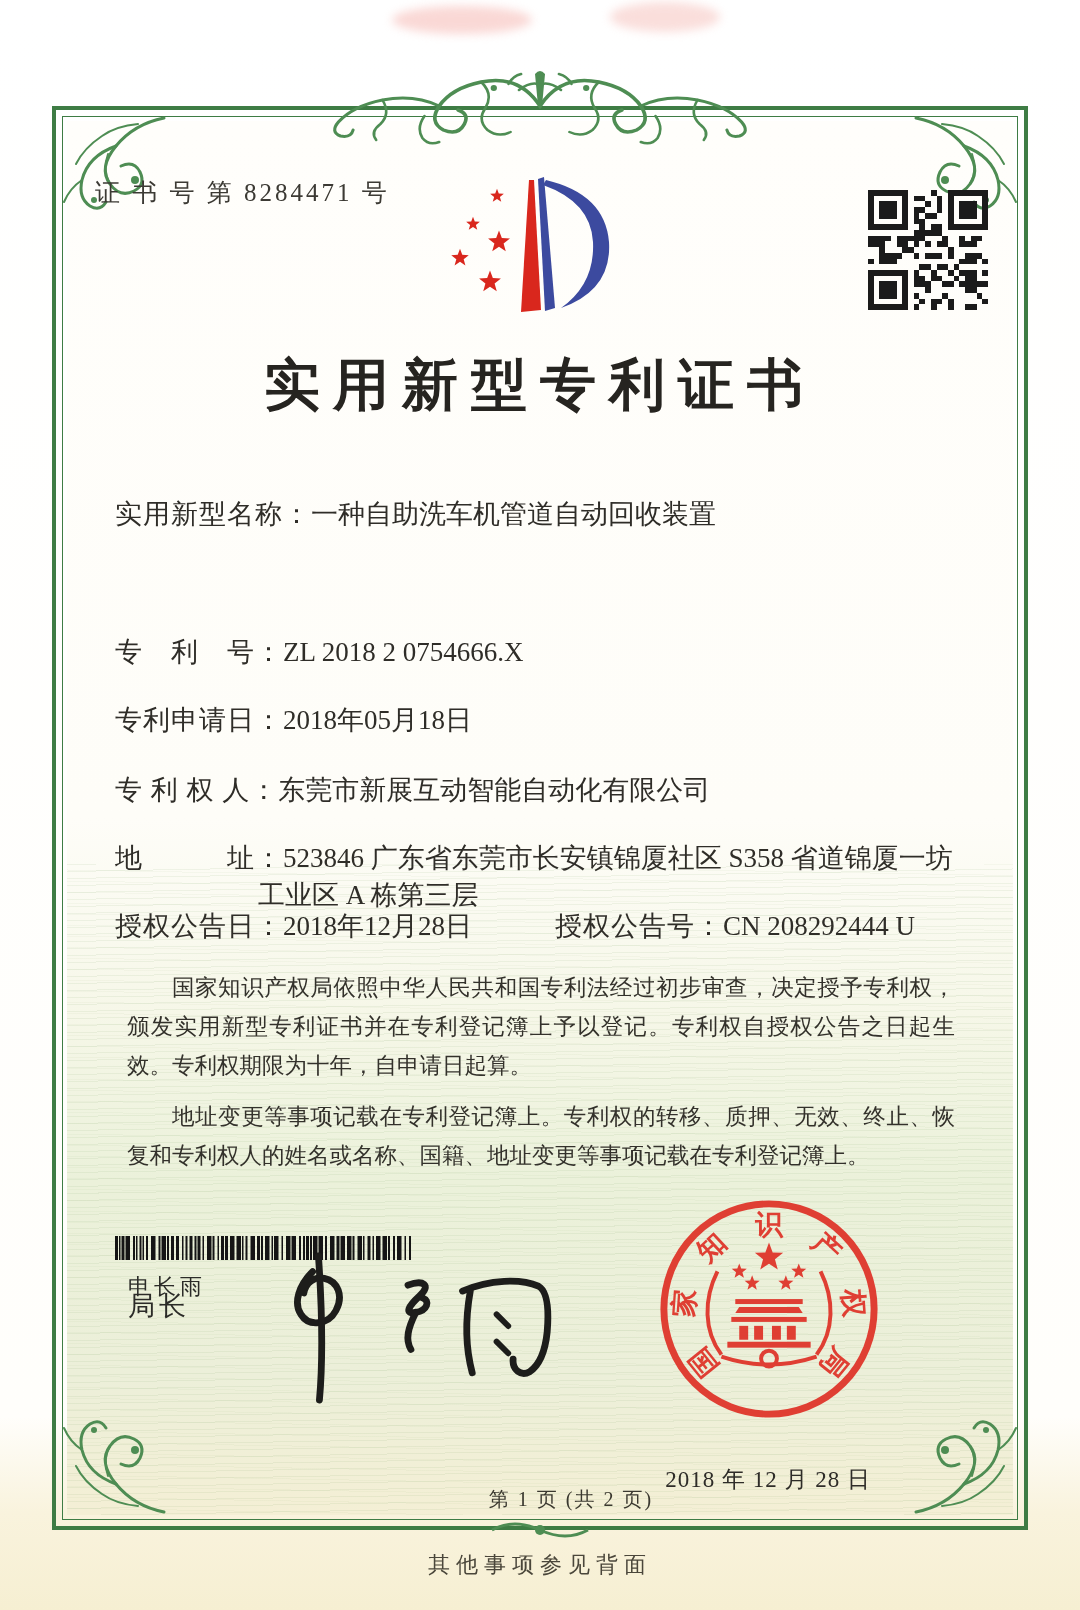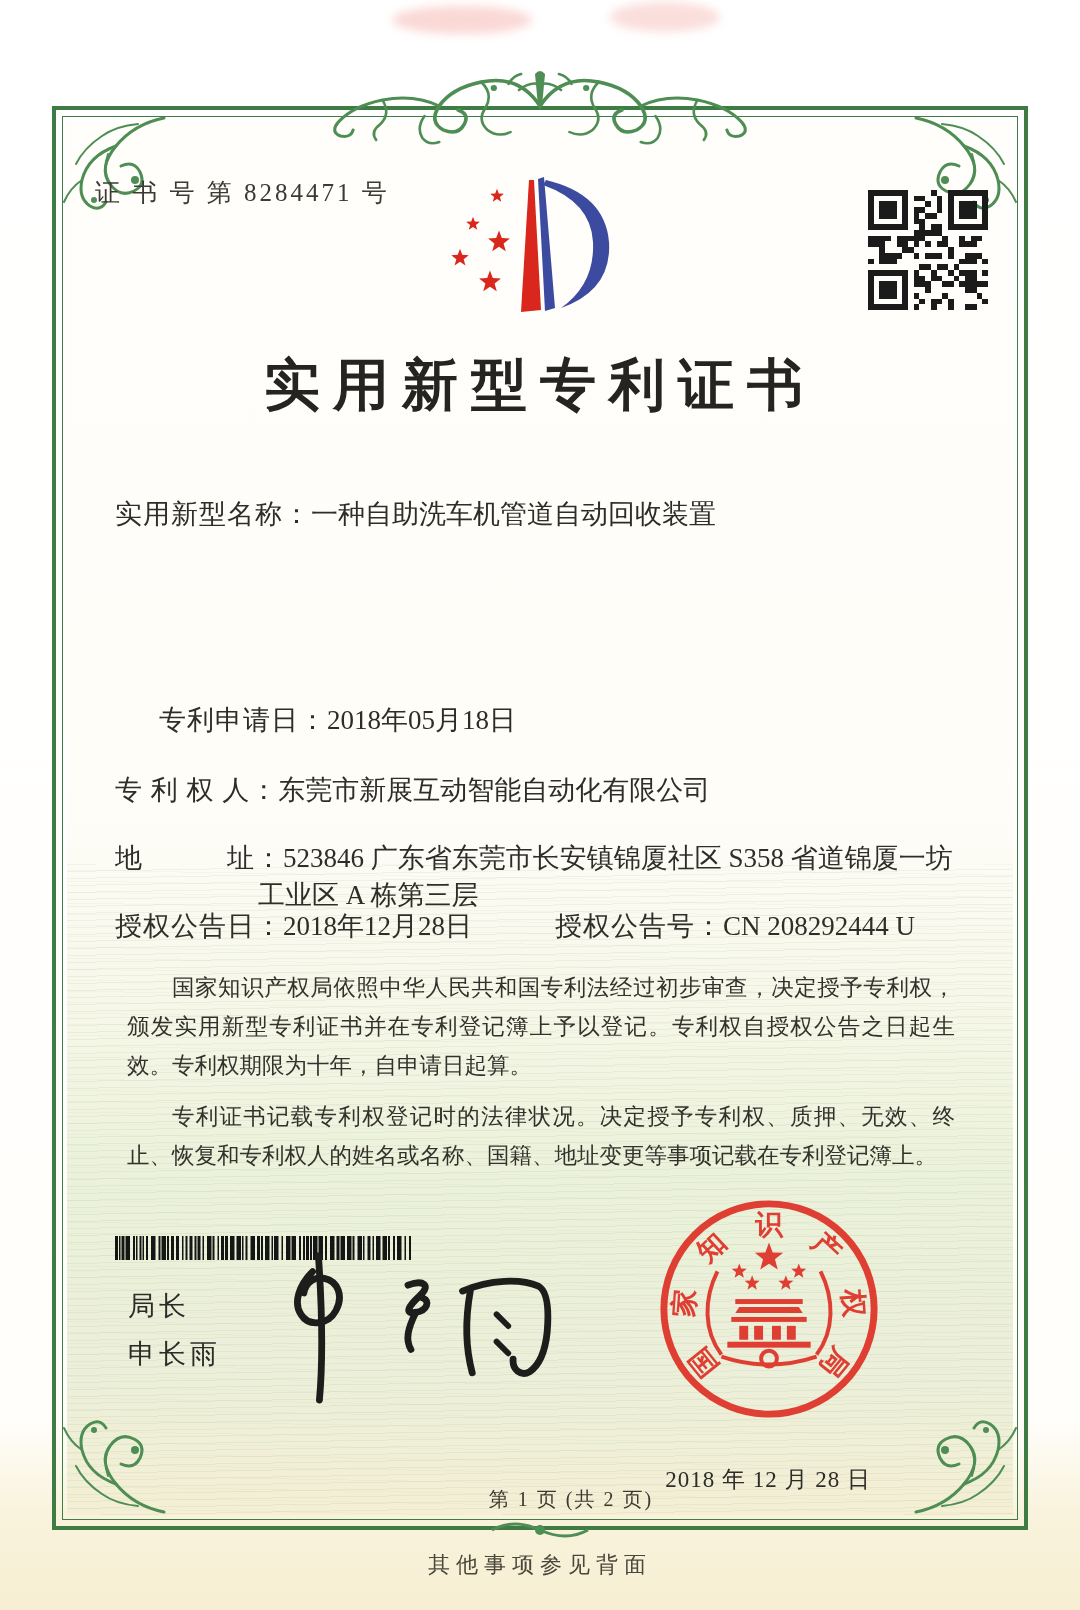--- a/index.html
+++ b/index.html
@@ -39,33 +39,33 @@
   .content{position:absolute;left:0;top:0;width:100%;height:100%;text-decoration:underline;}
   .cert-no{position:absolute;left:95px;top:176px;font-size:25px;letter-spacing:3px;color:#3c3a34;}
   .logo{position:absolute;left:433px;top:170px;width:200px;height:160px;}
   .qr{position:absolute;left:868px;top:190px;width:120px;height:120px;}
   .title{
     position:absolute;left:0;top:348px;width:100%;text-align:center;
     font-size:56px;font-weight:bold;letter-spacing:13px;color:#262420;
   }
   .field{position:absolute;left:115px;font-size:27px;color:#2f2d28;white-space:nowrap;}
   .field .lbl{letter-spacing:1px;}
-  .f1{top:496px;} .f2{top:564px;} .f3{top:634px;} .f4{top:702px;margin-left:44px;} .f5{top:772px;}
+  .f1{top:496px;} .f2{top:564px;} .f3{top:634px;} .f4{top:702px;} .f5{top:772px;}
   .f6{top:840px;line-height:37px;white-space:normal;width:840px;}
   .f6 .cont{padding-left:143px;}
   .f7{top:908px;width:860px;}
   .f7 .right{position:absolute;left:440px;top:0;}
   .body-text{
     position:absolute;left:115px;top:956px;width:852px;
     font-size:22.5px;line-height:39px;text-align:justify;color:#33312b;
   }
   .body-text p{margin:12px;text-indent:2em;}
   .barcode{position:absolute;left:115px;top:1236px;width:302px;height:24px;}
   .sig-title{position:absolute;left:128px;top:1288px;font-size:27px;font-family:"Liberation Sans","DejaVu Sans",sans-serif;color:#2b2b28;letter-spacing:4px;}
-  .sig-name{position:absolute;left:128px;top:1336px;font-size:27px;font-family:"Liberation Sans","DejaVu Sans",sans-serif;color:#2b2b28;letter-spacing:4px;}
+  .sig-name{position:absolute;left:128px;top:1272px;font-size:22px;font-family:"Liberation Sans","DejaVu Sans",sans-serif;color:#2b2b28;letter-spacing:4px;}
   .signature{position:absolute;left:262px;top:1246px;width:292px;height:164px;}
   .seal{position:absolute;left:650px;top:1190px;width:238px;height:238px;mix-blend-mode:multiply;opacity:.95;}
   .seal-date{position:absolute;left:638px;top:1464px;width:260px;text-align:center;font-size:23px;color:#2e2c28;letter-spacing:1px;}
   .page-num{position:absolute;left:0;top:1486px;width:100%;text-align:center;font-size:20px;color:#3a382f;letter-spacing:2px;padding-left:31px;}
   .back-note{position:absolute;left:0;top:1550px;width:100%;text-align:center;font-size:22px;color:#4a463a;letter-spacing:6px;}
   .watermark{
     position:absolute;left:78px;top:588px;width:926px;height:160px;
     font-family:"Liberation Sans","DejaVu Sans",sans-serif;
     font-weight:bold;font-size:152px;line-height:160px;letter-spacing:2px;
     color:var(--watermark-pink,#f5b0aa);opacity:.62;white-space:nowrap;z-index:0;
@@ -276,34 +276,35 @@
         <rect x="2" y="2" width="3" height="3" fill="#1b1b1b"></rect>
         <path d="M14,0h7v7h-7z M15,1v5h5v-5z" fill="#1b1b1b" fill-rule="evenodd"></path>
         <rect x="16" y="2" width="3" height="3" fill="#1b1b1b"></rect>
         <path d="M0,14h7v7h-7z M1,15v5h5v-5z" fill="#1b1b1b" fill-rule="evenodd"></path>
         <rect x="2" y="16" width="3" height="3" fill="#1b1b1b"></rect>
       </svg>
 
     <div class="title">实用新型专利证书</div>
 
     <div class="field f1"><span class="lbl">实用新型名称：</span><span>一种自助洗车机管道自动回收装置</span></div>
+    <div class="field f3"><span class="lbl">专　利　号：</span><span>ZL 2018 2 0754666.X</span></div>
     <div class="field f4"><span class="lbl">专利申请日：</span><span>2018年05月18日</span></div>
     <div class="field f5"><span class="lbl">专 利 权 人：</span><span>东莞市新展互动智能自动化有限公司</span></div>
     <div class="field f6">
       <div><span class="lbl">地　　　址：</span><span>523846 广东省东莞市长安镇锦厦社区 S358 省道锦厦一坊</span></div>
       <div class="cont">工业区 A 栋第三层</div>
     </div>
     <div class="field f7">
       <span><span class="lbl">授权公告日：</span><span>2018年12月28日</span></span>
       <span class="right"><span class="lbl">授权公告号：</span><span>CN 208292444 U</span></span>
     </div>
 
     <div class="body-text">
       <p>国家知识产权局依照中华人民共和国专利法经过初步审查，决定授予专利权，颁发实用新型专利证书并在专利登记簿上予以登记。专利权自授权公告之日起生效。专利权期限为十年，自申请日起算。</p>
-      <p>专利证书记载专利权登记时的法律状况。决定授予专利权、质押、无效、终止、恢复和专利权人的姓名或名称、国籍、地址变更等事项记载在专利登记簿上。</p>
+      <p>地址变更等事项记载在专利登记簿上。专利权的转移、质押、无效、终止、恢复和专利权人的姓名或名称、国籍、地址变更等事项记载在专利登记簿上。</p>
     </div>
 
     <svg id="barcode" class="barcode" viewBox="0 0 302 24" preserveAspectRatio="none">
         <rect x="0" y="0" width="3" height="24" fill="#151515"></rect>
         <rect x="4" y="0" width="1.5" height="24" fill="#151515"></rect>
         <rect x="6.5" y="0" width="3" height="24" fill="#151515"></rect>
         <rect x="10.5" y="0" width="4.5" height="24" fill="#151515"></rect>
         <rect x="18" y="0" width="2" height="24" fill="#151515"></rect>
         <rect x="21" y="0" width="1.5" height="24" fill="#151515"></rect>
         <rect x="24.5" y="0" width="2" height="24" fill="#151515"></rect>

